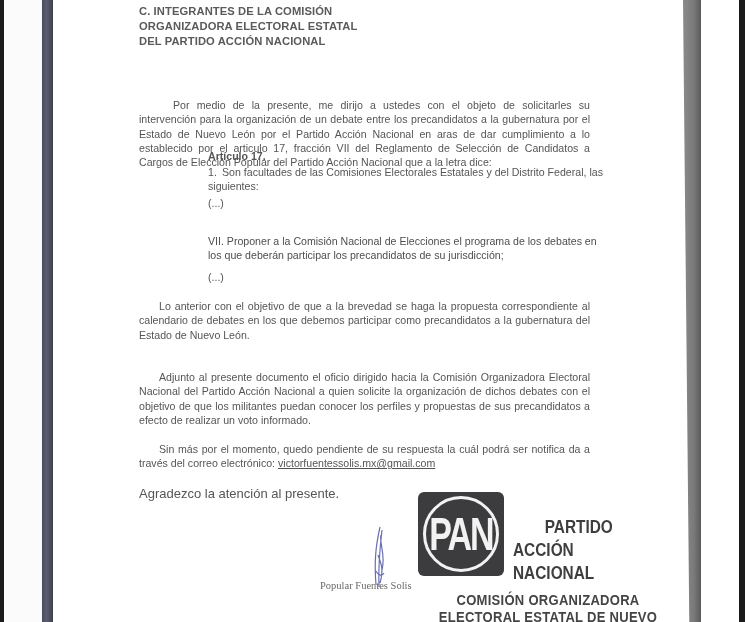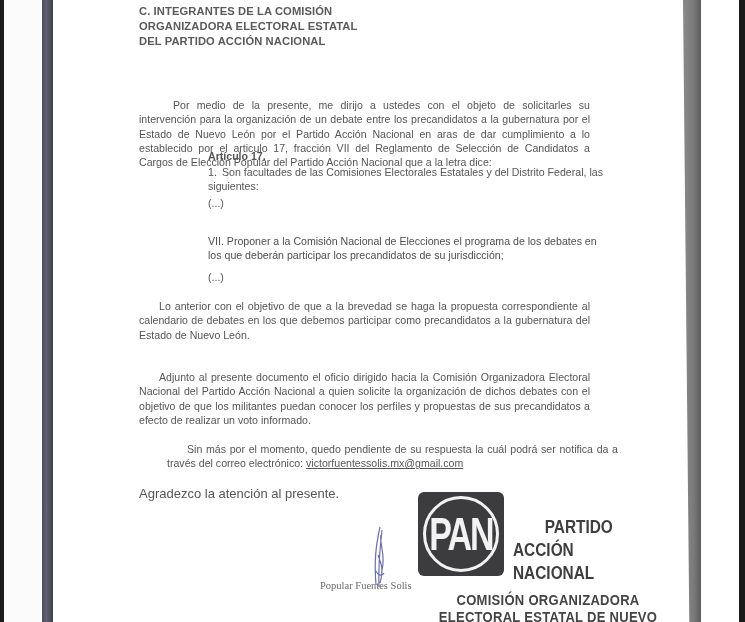--- a/index.html
+++ b/index.html
@@ -16,21 +16,21 @@
 
     .paper { position: absolute; left: 53px; top: 0; width: 632px; height: 622px; background: #ffffff; }
 
     .addressee { position: absolute; left: 139px; top: 4px; font-size: 11.2px; font-weight: bold; line-height: 15px; color: #5a5a5a; letter-spacing: 0.1px; }
 
     .para { position: absolute; left: 139px; width: 451px; font-size: 10.6px; line-height: 14.3px; color: #555; text-align: justify; }
     .para .indent { display: inline-block; width: 34px; }
     .p1 { top: 62px; margin-top: 36px; }
     .p2 { top: 299px; }
     .p3 { top: 354px; margin-top: 16px; }
-    .p4 { top: 442px; margin-left: 28px; }
+    .p4 { top: 442px; }
 
     .quote { position: absolute; left: 208px; width: 400px; font-size: 10.6px; line-height: 13.5px; color: #555; }
     .art-title { top: 150px; font-weight: bold; }
     .art-item { top: 166px; }
     .art-item .num { display: inline-block; width: 14px; }
     .ellipsis1 { top: 197px; }
     .frac-vii { top: 234px; font-weight: normal; color: #4e4e4e; line-height: 14px; }
     .ellipsis2 { top: 271px; }
 
     .email { text-decoration: underline; color: #555; }

